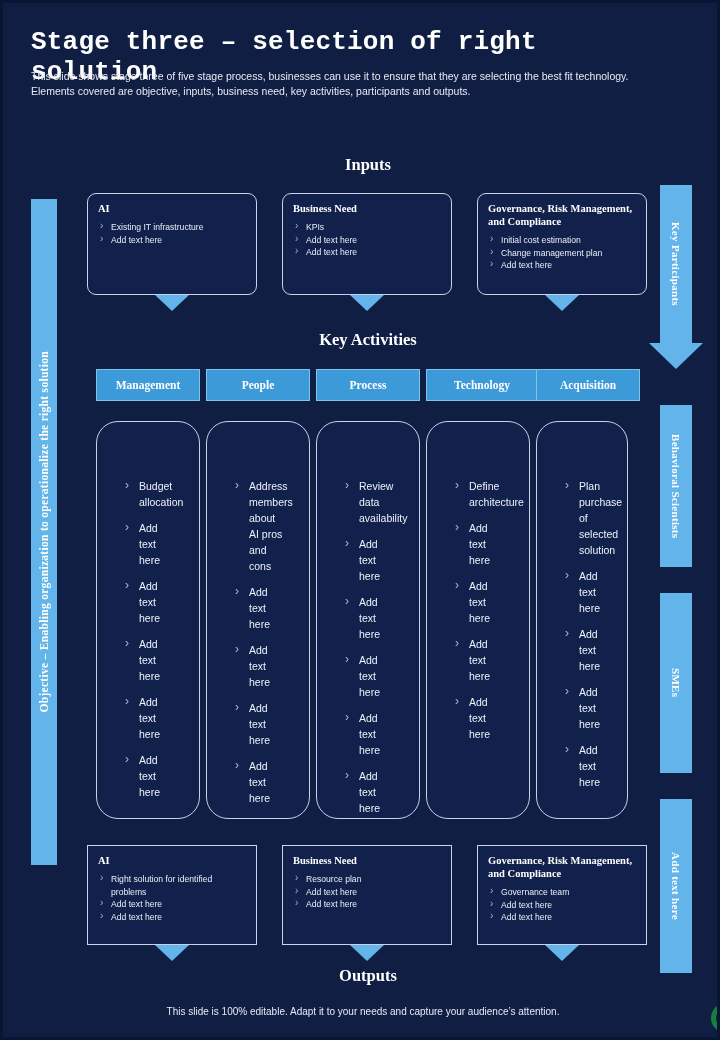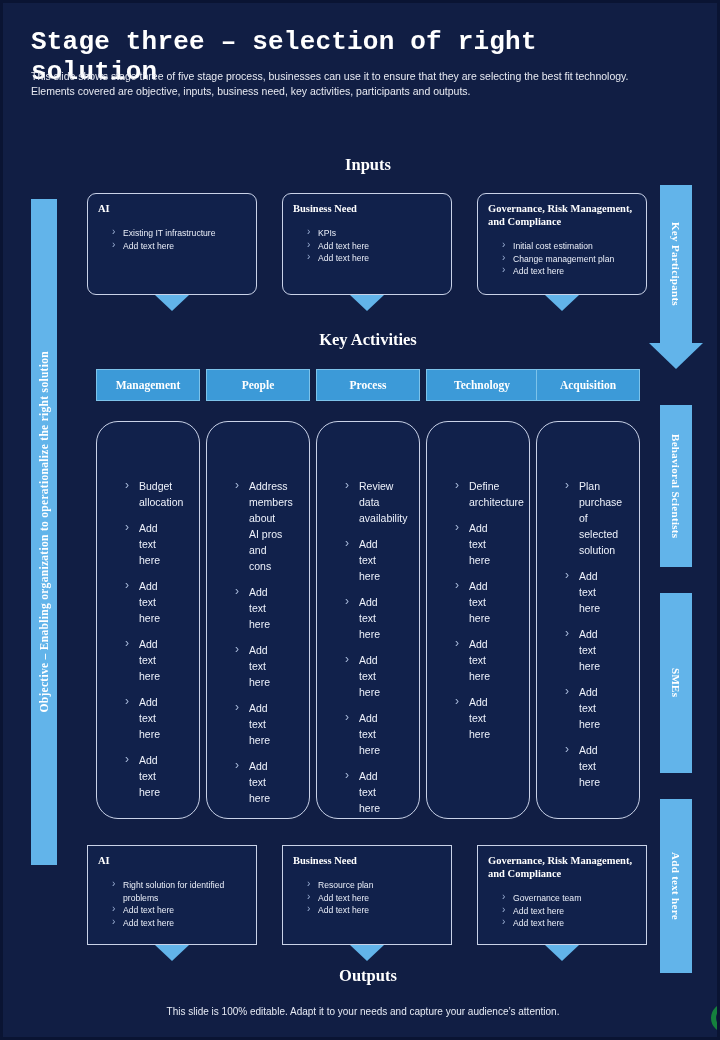--- a/index.html
+++ b/index.html
@@ -111,21 +111,21 @@
   .io-card .card-title {
     font-family: "Liberation Serif", serif;
     font-weight: bold;
     font-size: 10.5px;
     color: #ffffff;
     line-height: 13px;
     margin-bottom: 6px;
   }
   .io-card ul {
     list-style: none;
-    margin: 12px;
+    margin: 0;
     padding: 0;
   }
   .io-card li {
     position: relative;
     padding-left: 13px;
     font-size: 8.6px;
     line-height: 12.5px;
     color: #eaeef8;
   }
   .io-card li:before {
@@ -317,21 +317,21 @@
   <div class="ka-col" style="left:423px; width:104px;">
     <ul>
       <li>Define architecture</li>
       <li>Add text here</li>
       <li>Add text here</li>
       <li>Add text here</li>
       <li>Add text here</li>
     </ul>
   </div>
 
-  <div class="ka-col" style="left:533px; width:104px;">
+  <div class="ka-col" style="left:533px; width:92px;">
     <ul>
       <li>Plan purchase of selected solution</li>
       <li>Add text here</li>
       <li>Add text here</li>
       <li>Add text here</li>
       <li>Add text here</li>
     </ul>
   </div>
 
   <div class="io-card" style="left:84px; top:842px; width:170px; height:100px;">

